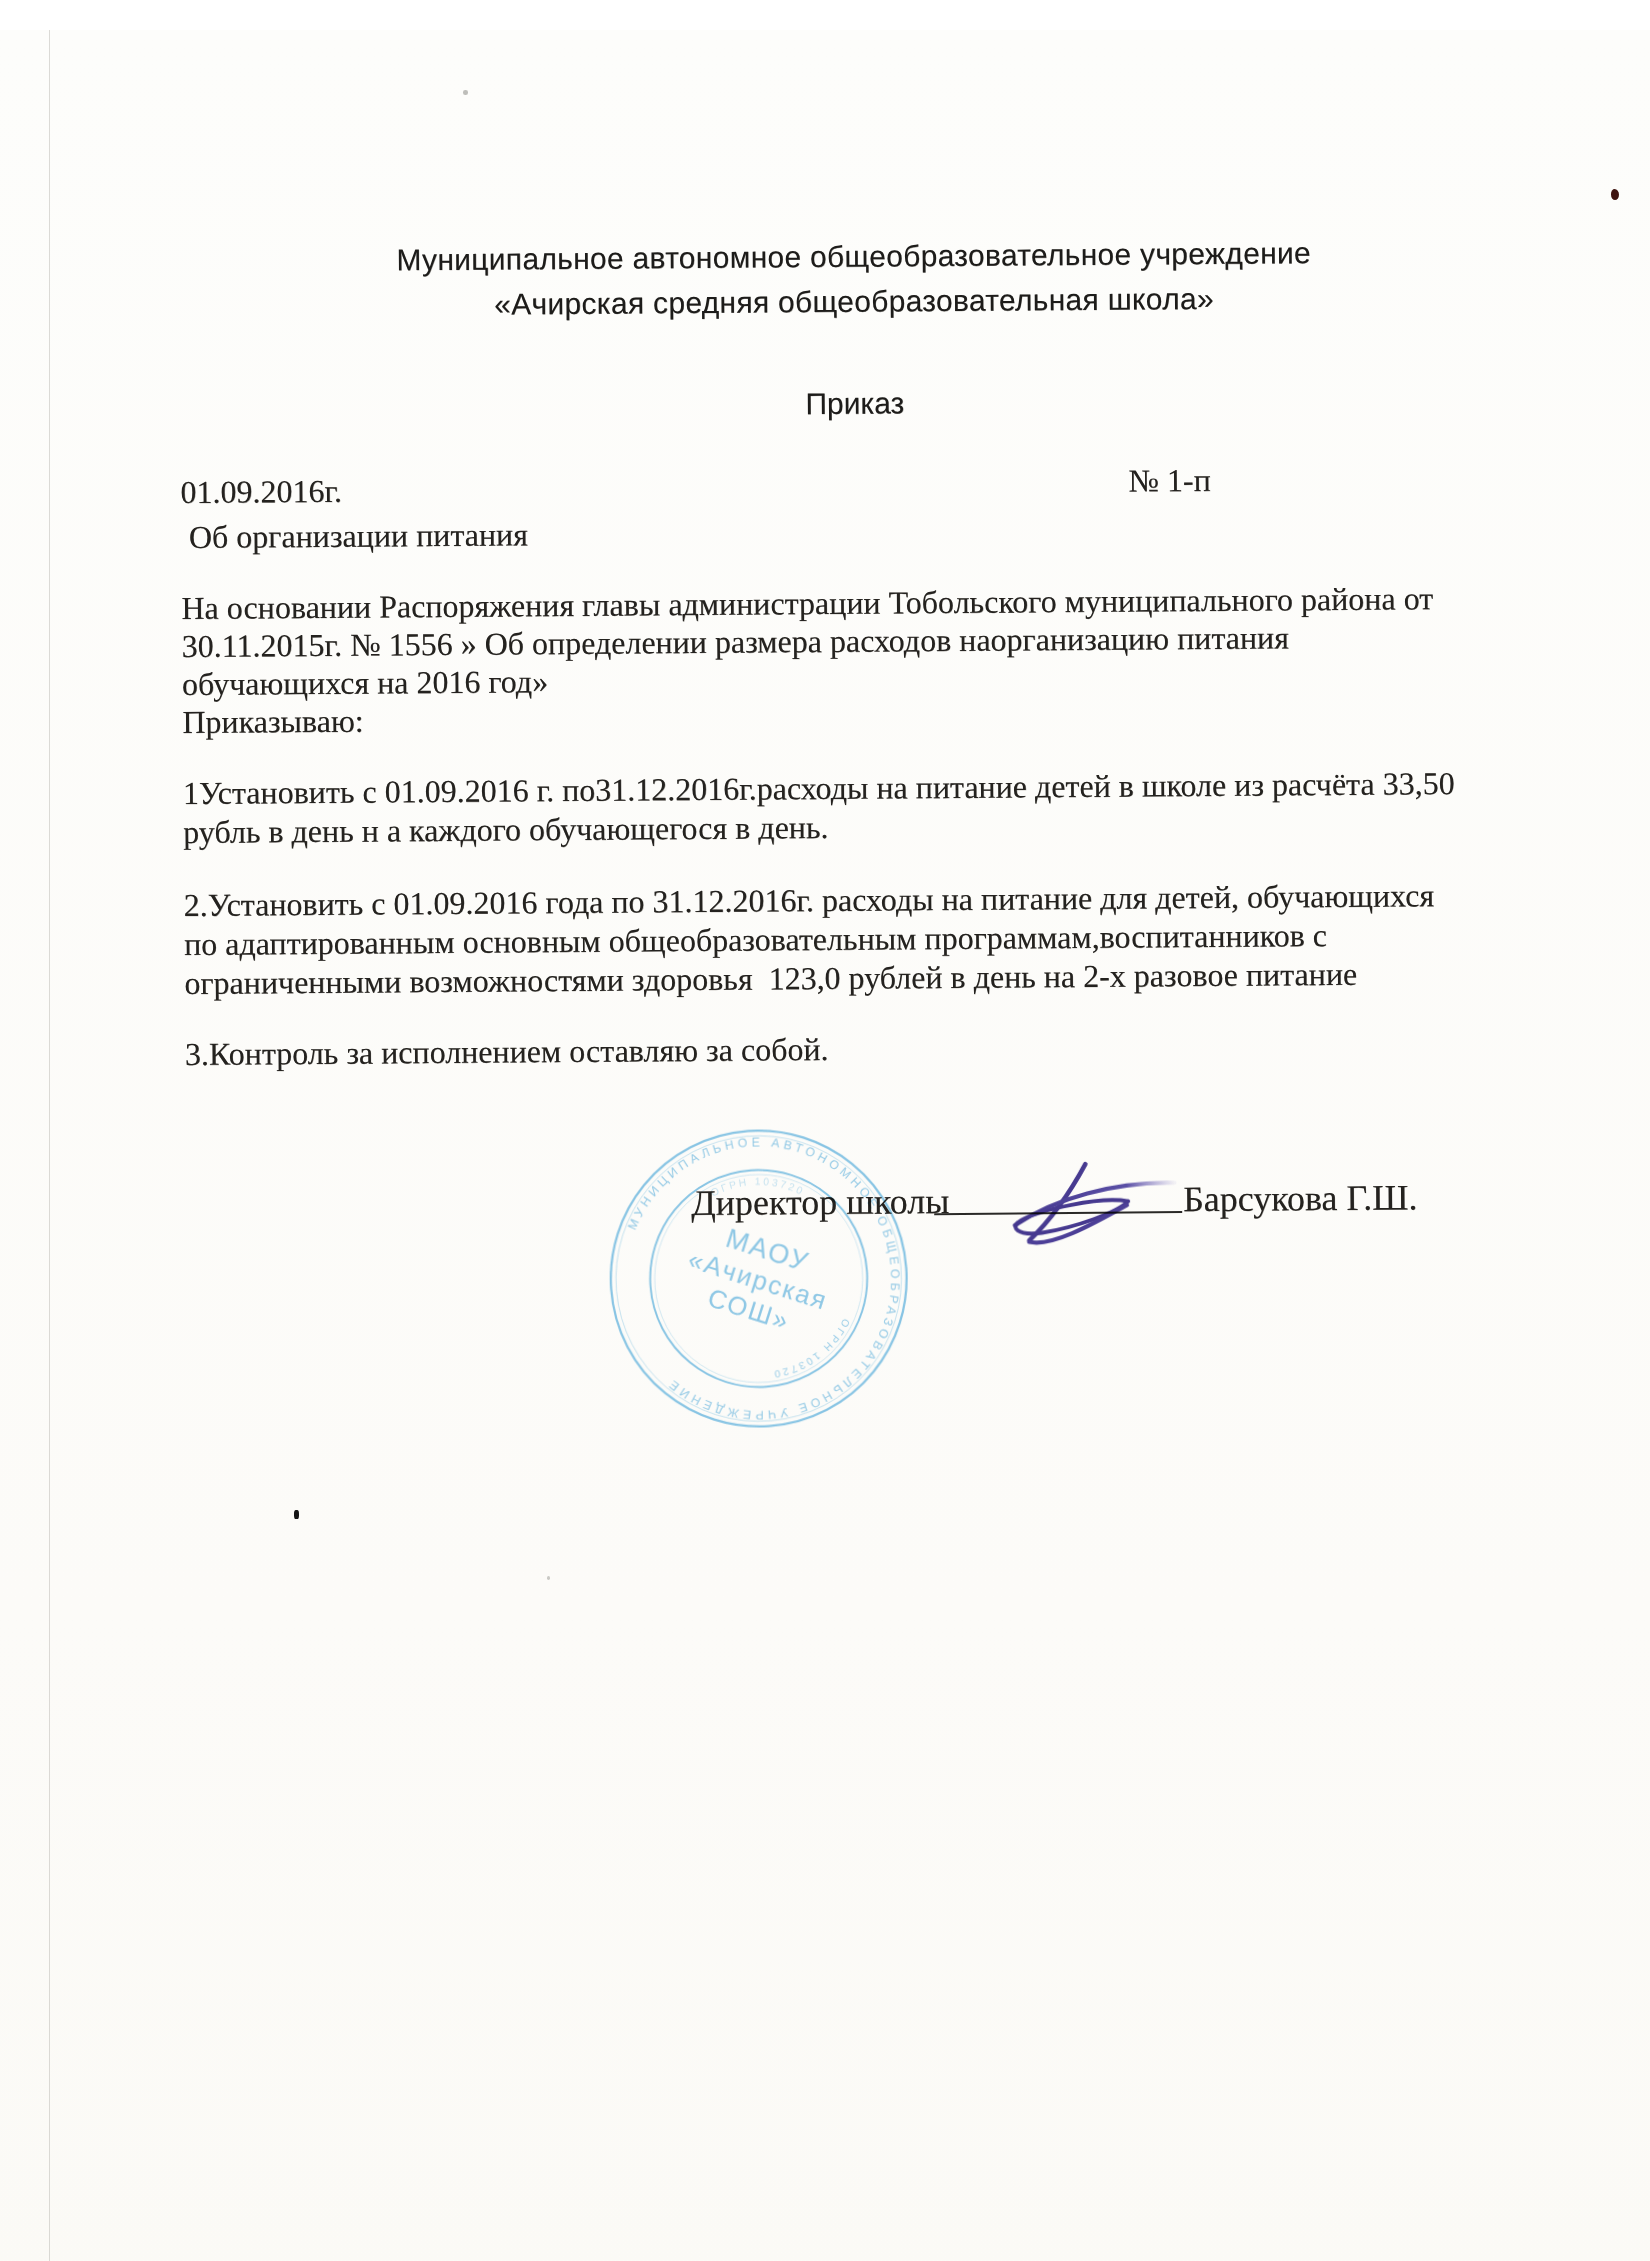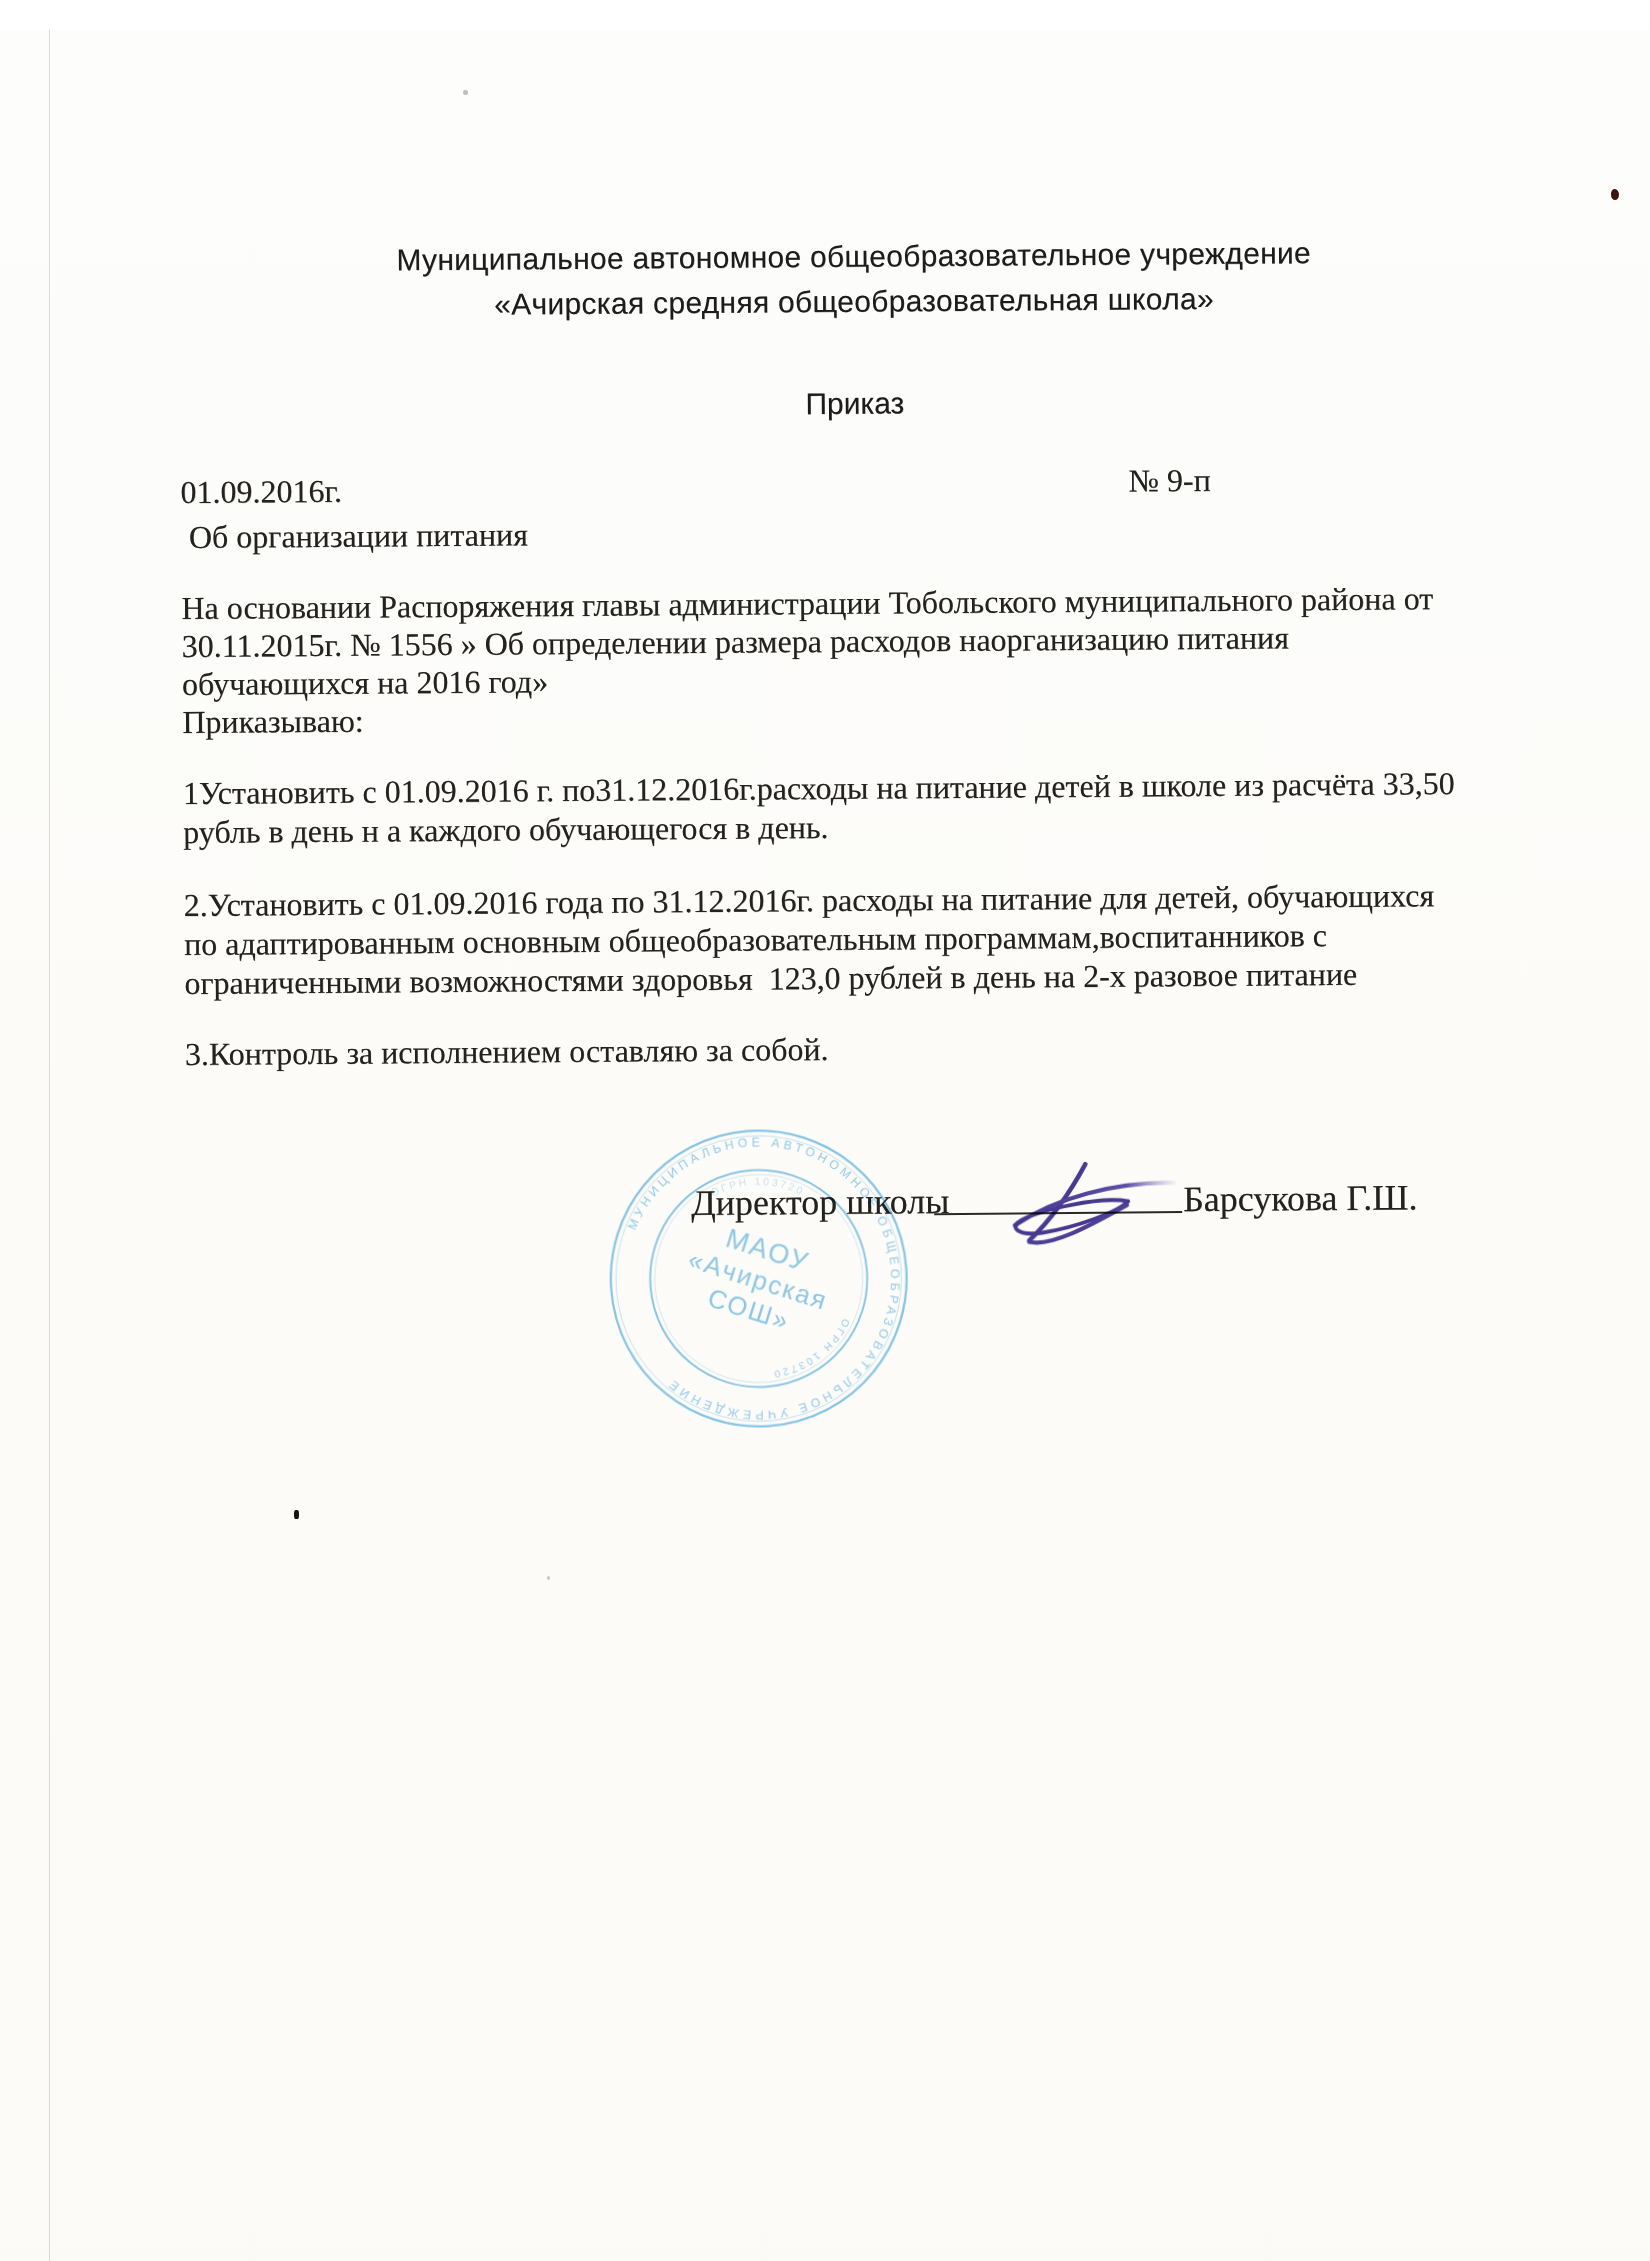--- a/index.html
+++ b/index.html
@@ -91,21 +91,21 @@
   <div class="content">
 
     <div class="txt sans org-header">
       <div class="line">Муниципальное автономное общеобразовательное учреждение</div>
       <div class="line">«Ачирская средняя общеобразовательная школа»</div>
     </div>
 
     <div class="txt sans doc-title">Приказ</div>
 
     <div class="txt serif date-line">01.09.2016г.</div>
-    <div class="txt serif number-line">№ 9-п</div>
+    <div class="txt serif number-line">№ 1-п</div>
     <div class="txt serif subject-line line"> Об организации питания</div>
 
     <div class="txt serif preamble">
       <div class="line">На основании Распоряжения главы администрации Тобольского муниципального района от</div>
       <div class="line">30.11.2015г. № 1556 » Об определении размера расходов наорганизацию питания</div>
       <div class="line">обучающихся на 2016 год»</div>
       <div class="line">Приказываю:</div>
     </div>
 
     <div class="txt serif item1">

